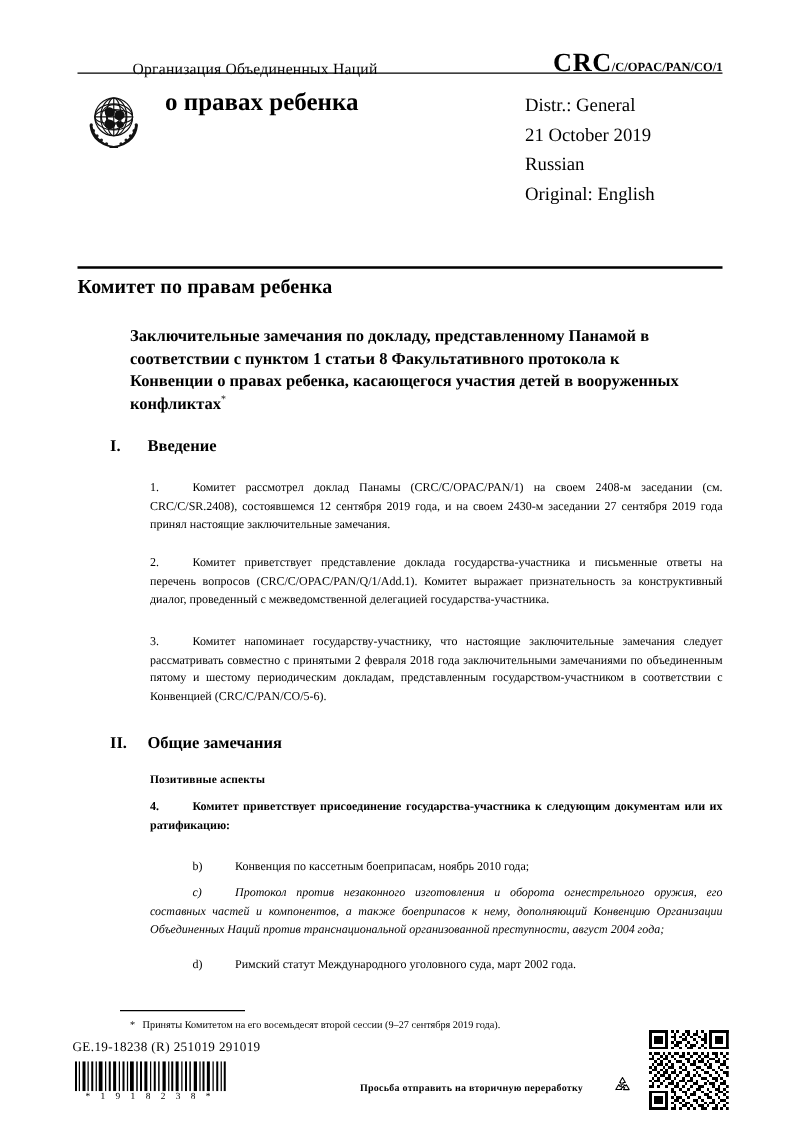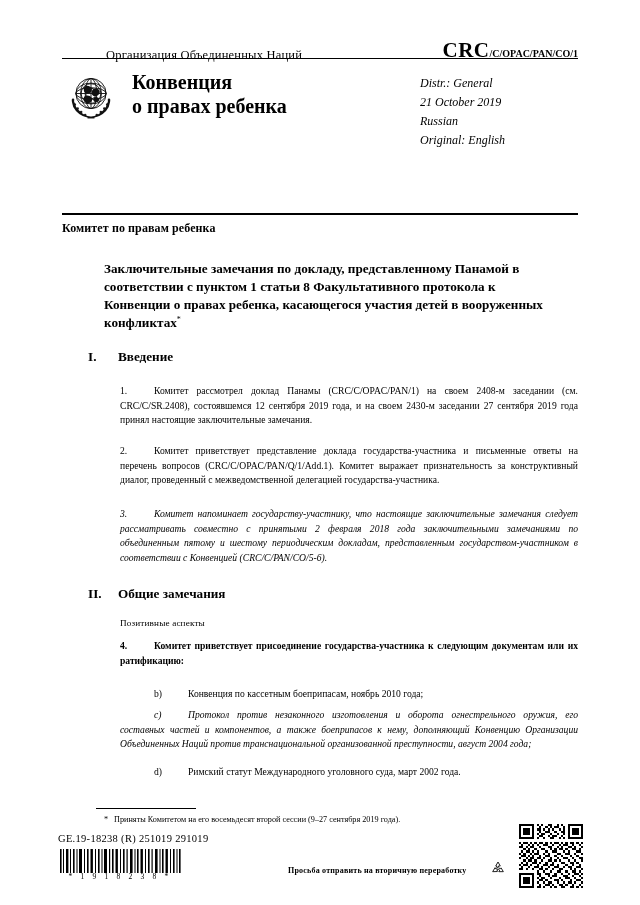--- a/index.html
+++ b/index.html
@@ -85,38 +85,37 @@
     font-weight: bold;
     font-size: 20px;
     line-height: 1.22;
     padding-top: 4px;
   }
   .distr-block {
     position: absolute;
     left: 420px;
     top: 74px;
     font-family: "Liberation Serif", serif;
-    font-size: 12px;
+    font-size: 15px;
     line-height: 1.58;
-    font-style: italic;
   }
 
   .rule-mid {
     position: absolute;
     left: 62px; top: 213px;
     width: 516px;
     height: 1.6px;
     background: #000;
   }
 
   
   .committee {
     position: absolute;
     left: 62px; top: 221px;
-    font-size: 12px;
+    font-size: 16px;
     font-weight: bold;
     letter-spacing: 0.1px;
   }
 
   .doc-title {
     position: absolute;
     left: 104px; top: 248px;
     width: 460px;
     font-size: 13.2px;
     font-weight: bold;
@@ -142,21 +141,21 @@
   }
   .sec-label { flex: 1; }
 
   .sec-1 { left: 88px; top: 349px; }
   .sec-2 { left: 88px; top: 586px; }
 
   .sub-heading {
     position: absolute;
     left: 120px;
     font-size: 9.2px;
-    font-weight: normal;
+    font-weight: bold;
     letter-spacing: 0.15px;
   }
   .sub-1 { top: 618px; }
 
   .para {
     position: absolute;
     left: 120px;
     width: 458px;
     font-size: 9.6px;
     line-height: 1.52;
@@ -164,21 +163,21 @@
     text-justify: inter-word;
   }
   .para .pnum {
     display: inline-block;
     width: 34px;
   }
   .para .pindent { }
 
   .p1 { top: 384px; }
   .p2 { top: 444px; }
-  .p3 { top: 507px; font-style: italic; }
+  .p3 { top: 507px; }
   .p4 { top: 639px; font-weight: bold; }
 
   
   .list-item {
     position: absolute;
     left: 120px;
     width: 458px;
     font-size: 9.6px;
     line-height: 1.52;
     text-align: justify;
@@ -302,21 +301,20 @@
           <circle cx="40" cy="81" r="2.2"></circle>
           <circle cx="81" cy="55" r="2.2"></circle>
             <circle cx="78" cy="63" r="2.2"></circle>
           <circle cx="73" cy="70" r="2.2"></circle>
             <circle cx="67" cy="76" r="2.2"></circle>
           <circle cx="60" cy="81" r="2.2"></circle>
         </g>
       </svg>
     </div>
     <div class="conv-title">
-      <div>Конвенция</div>
       <div>о правах ребенка</div>
     </div>
   </div>
 
   <div class="distr-block">
     <div>Distr.: General</div>
     <div>21 October 2019</div>
     <div>Russian</div>
     <div>Original: English</div>
   </div>

